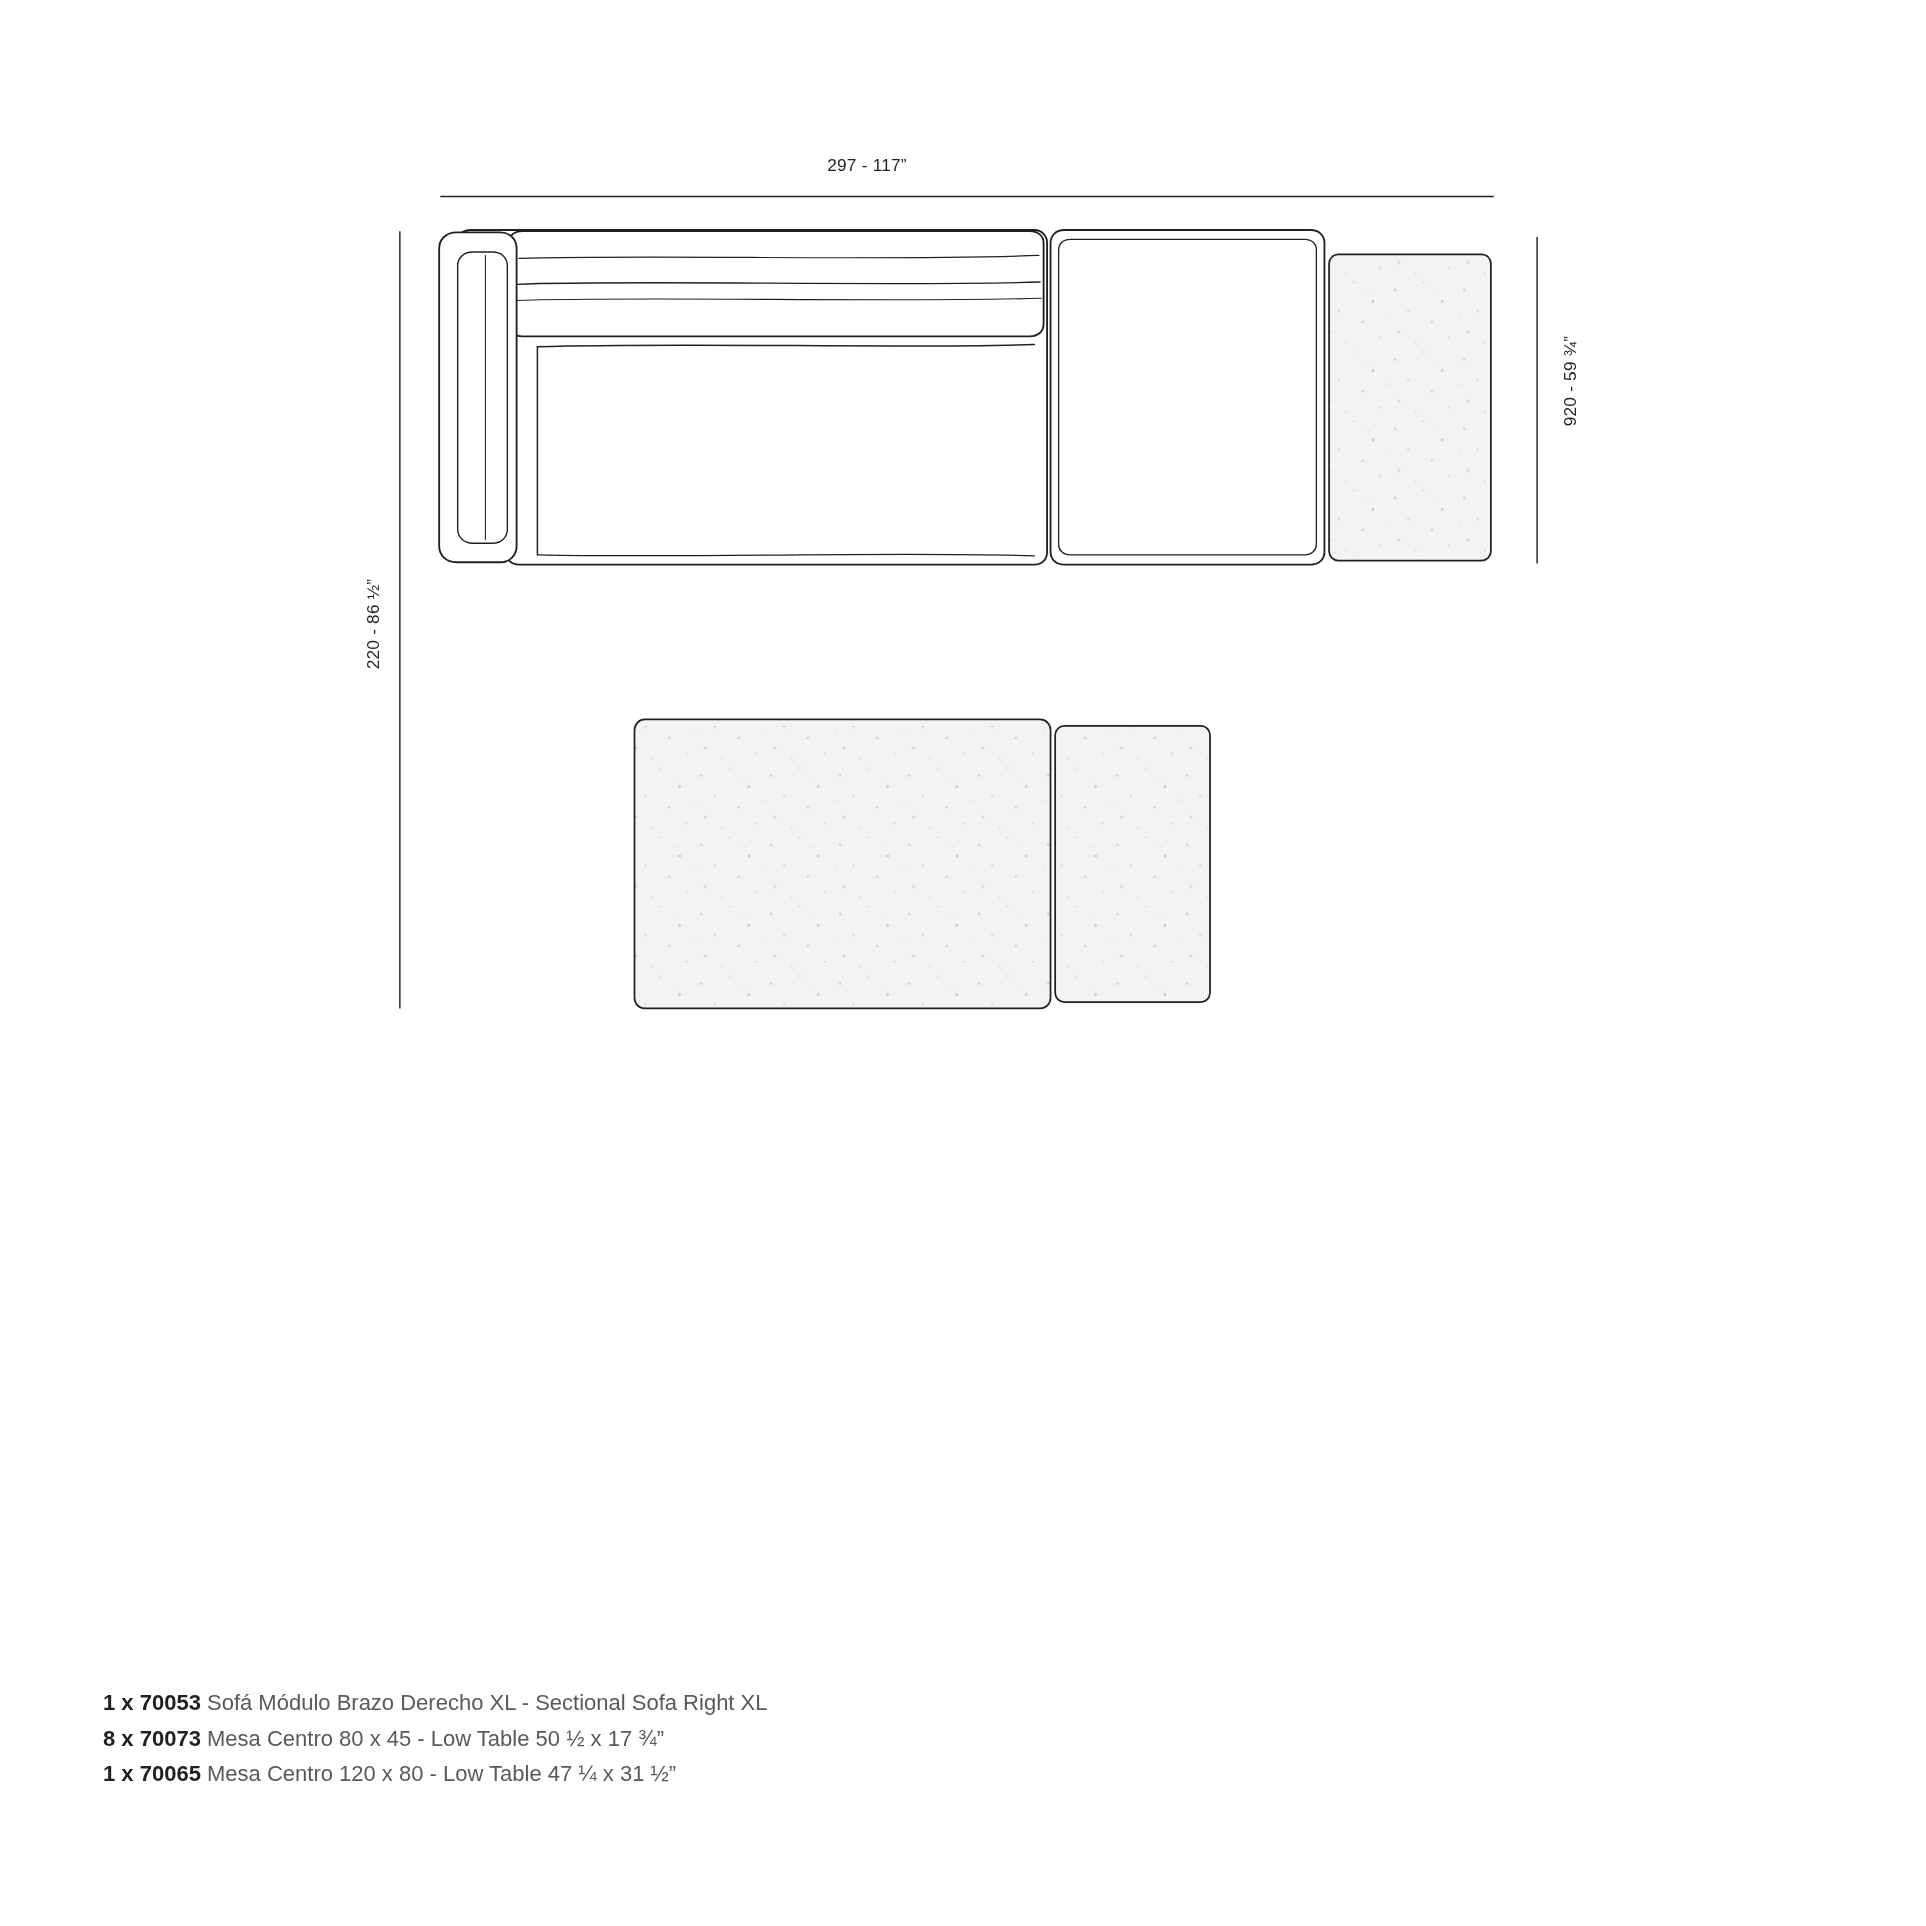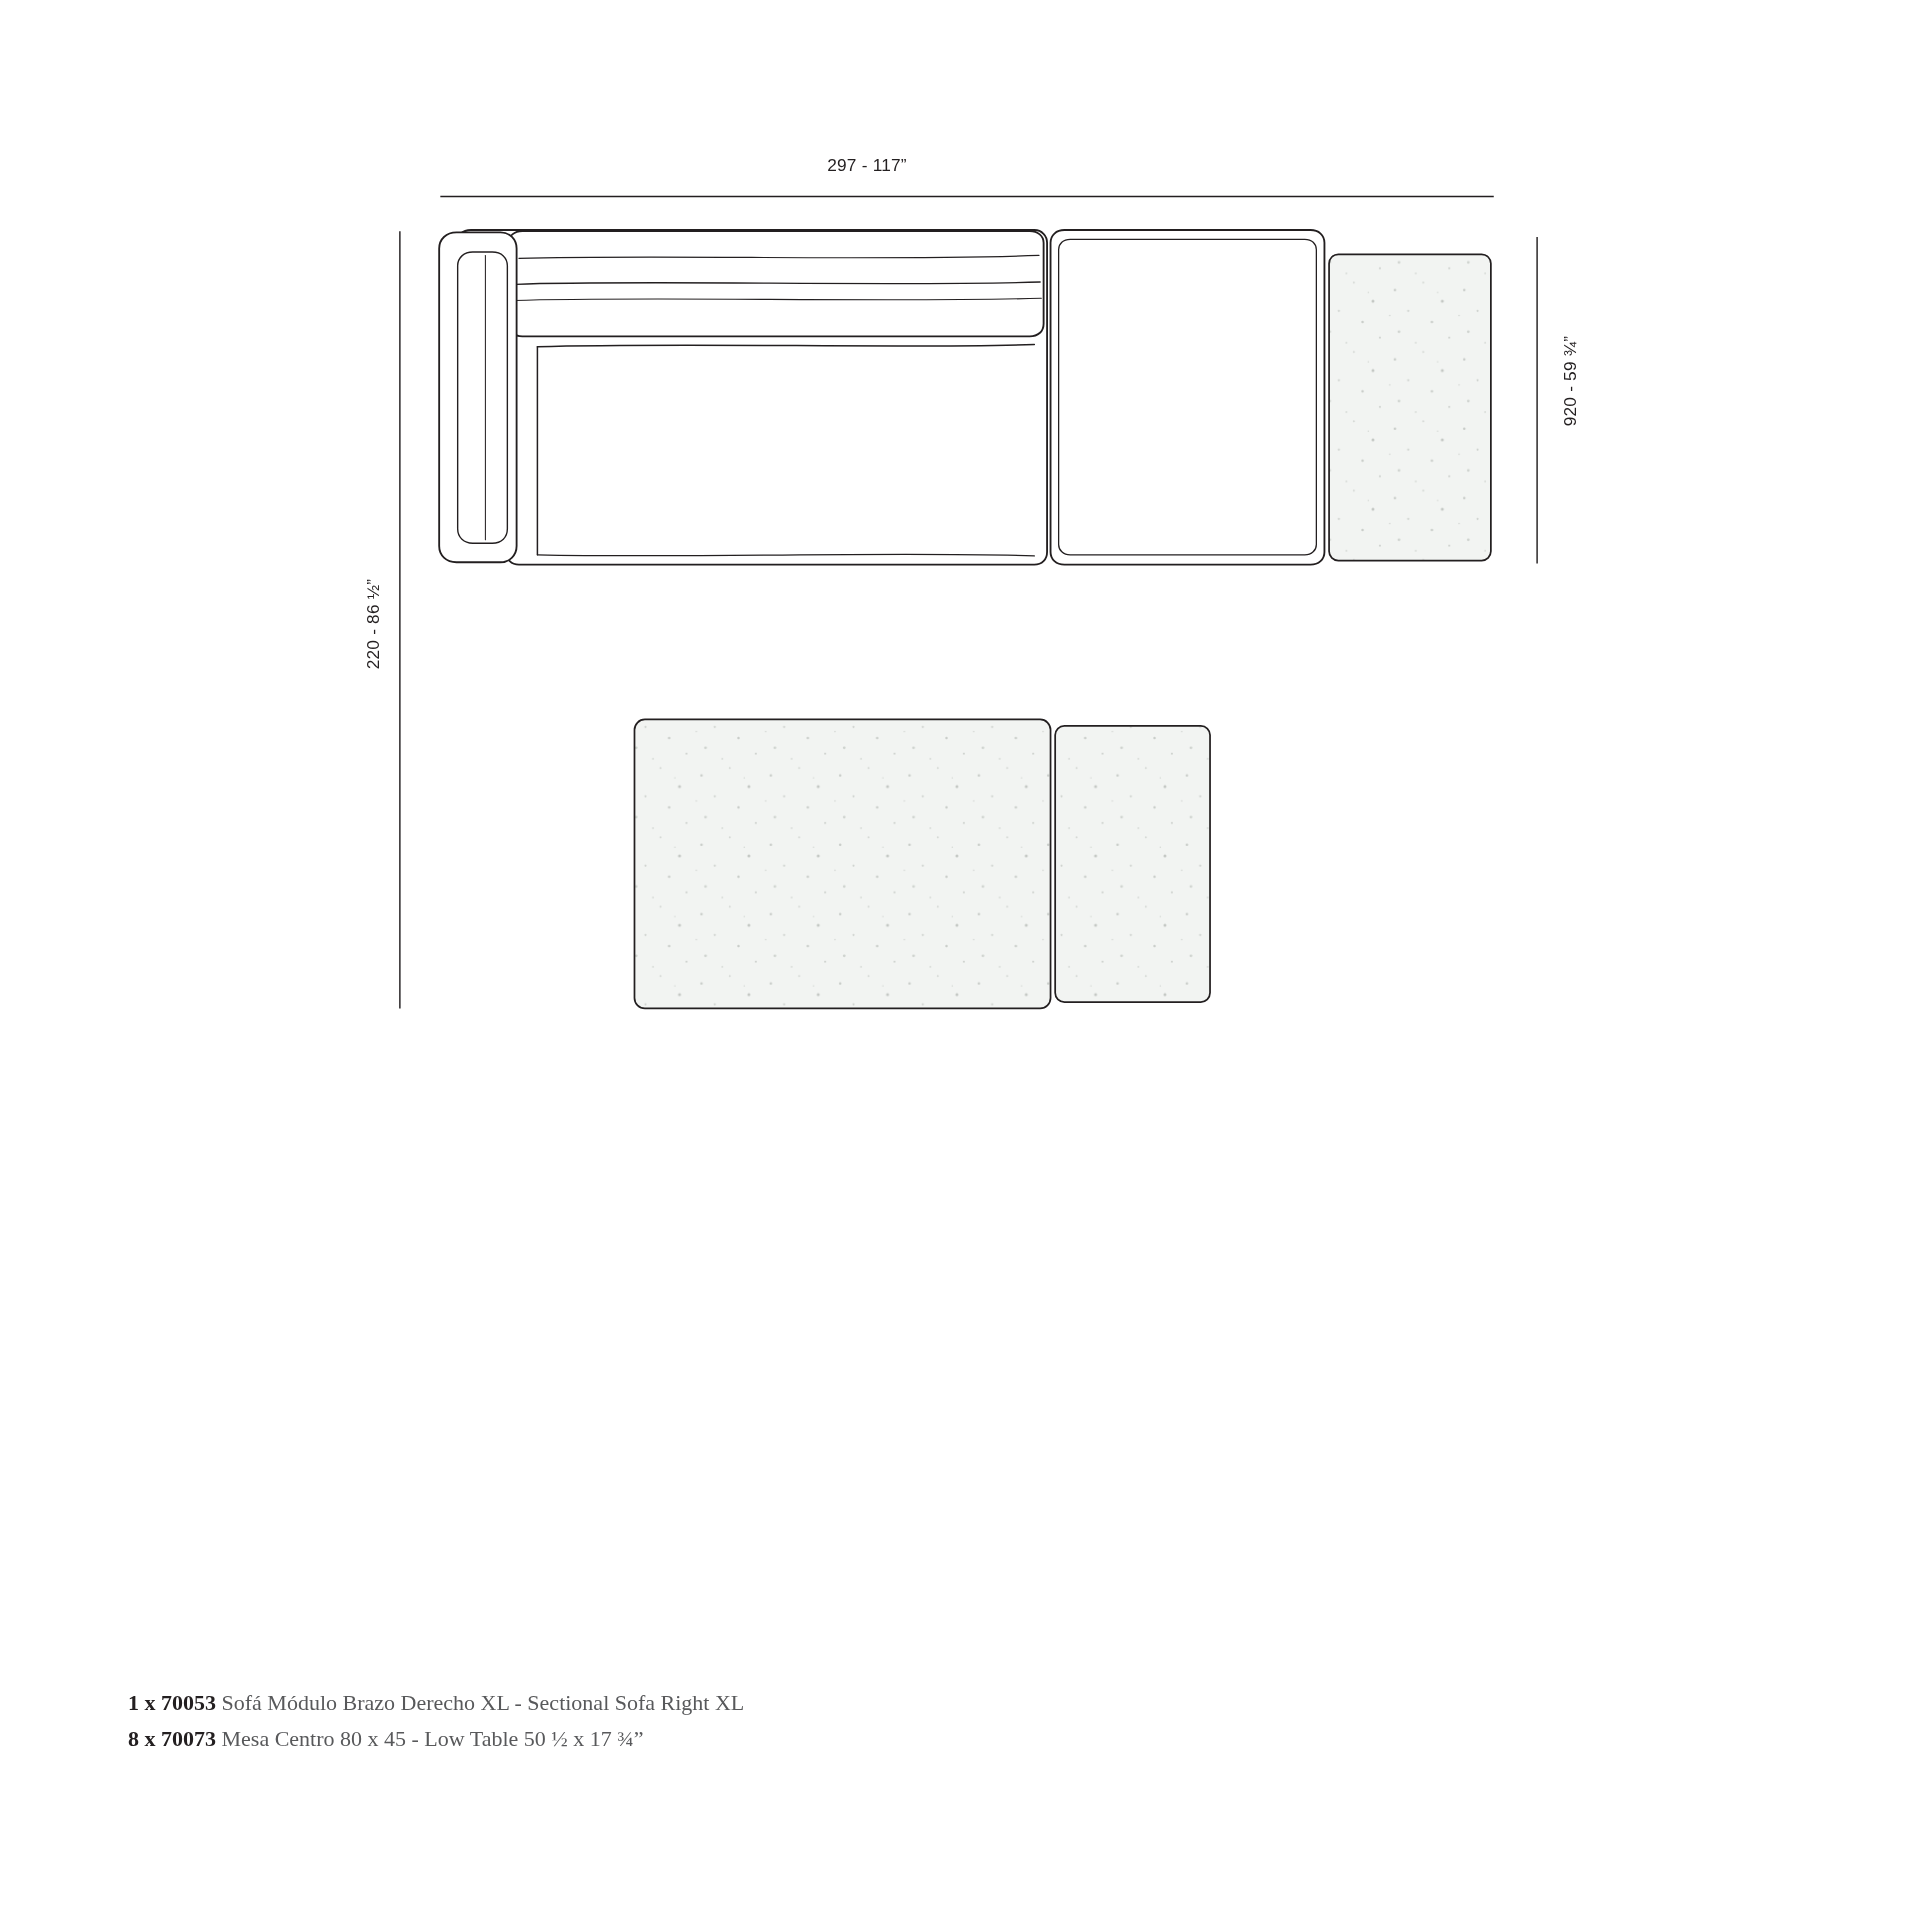--- a/index.html
+++ b/index.html
@@ -57,22 +57,21 @@
     position: absolute;
     left: 103px;
     top: 1685px;
     width: 1503px;
   }
   .legend-row {
     font-size: 22px;
     line-height: 1.62;
     color: #58595b;
     white-space: nowrap;
-    font-family: Liberation Serif, serif;
-    margin-left: 25px;
+    font-family: Liberation Sans, sans-serif;
   }
   .legend-code {
     font-weight: bold;
     color: #231f20;
   }
   .legend-desc {
     color: #58595b;
   }
 </style>
 </head>
@@ -198,14 +197,18 @@
 
 <div id="legend">
   <div class="legend-row">
     <span class="legend-code">1 x 70053</span>
     <span class="legend-desc">Sofá Módulo Brazo Derecho XL - Sectional Sofa Right XL</span>
   </div>
   <div class="legend-row">
     <span class="legend-code">8 x 70073</span>
     <span class="legend-desc">Mesa Centro 80 x 45 - Low Table 50 ½ x 17 ¾”</span>
   </div>
+  <div class="legend-row">
+    <span class="legend-code">1 x 70065</span>
+    <span class="legend-desc">Mesa Centro 120 x 80 - Low Table 47 ¼ x 31 ½”</span>
+  </div>
 </div>
 
 
 </body></html>

